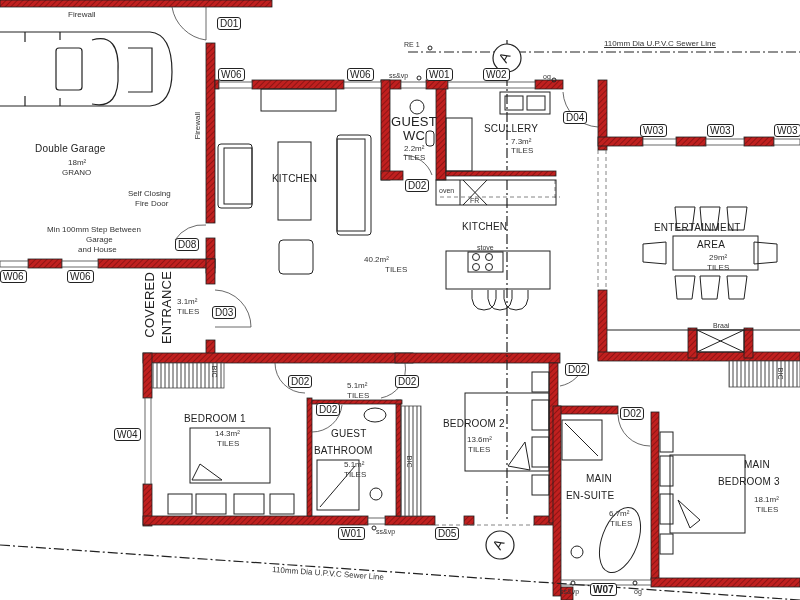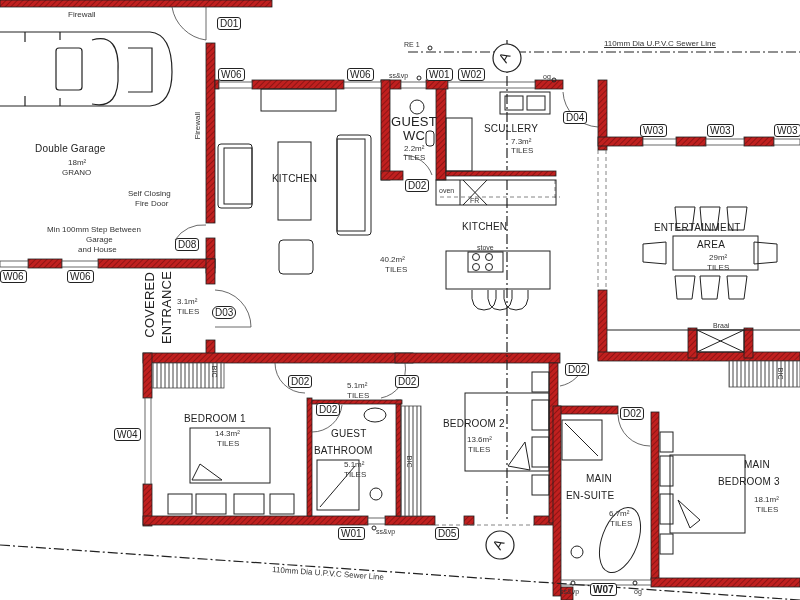--- a/index.html
+++ b/index.html
@@ -252,21 +252,21 @@
 <div class="lbl note" style="left:78px;top:246px;">and House</div>
 
 <div class="lbl room" style="left:272px;top:174px;">KITCHEN</div>
 <div class="lbl room" style="left:390px;top:115px;font-size:13px;width:48px;white-space:normal;">GUEST WC</div>
 <div class="lbl area" style="left:404px;top:145px;">2.2m²</div>
 <div class="lbl area" style="left:403px;top:154px;">TILES</div>
 <div class="lbl room" style="left:484px;top:124px;">SCULLERY</div>
 <div class="lbl area" style="left:511px;top:138px;">7.3m²</div>
 <div class="lbl area" style="left:511px;top:147px;">TILES</div>
 <div class="lbl room" style="left:462px;top:222px;">KITCHEN</div>
-<div class="lbl area" style="left:380px;top:256px;">40.2m²</div>
+<div class="lbl area" style="left:364px;top:256px;">40.2m²</div>
 <div class="lbl area" style="left:385px;top:266px;">TILES</div>
 <div class="lbl small" style="left:439px;top:187px;">oven</div>
 <div class="lbl small" style="left:470px;top:197px;">FR</div>
 <div class="lbl small" style="left:477px;top:244px;">stove</div>
 
 <div class="lbl room" style="left:654px;top:223px;">ENTERTAINMENT</div>
 <div class="lbl room" style="left:697px;top:240px;">AREA</div>
 <div class="lbl area" style="left:709px;top:254px;">29m²</div>
 <div class="lbl area" style="left:707px;top:264px;">TILES</div>
 <div class="lbl small" style="left:713px;top:322px;">Braai</div>
@@ -308,30 +308,30 @@
 <div class="lbl small" style="left:208px;top:368px;transform:rotate(90deg);">BIC</div>
 <div class="lbl small" style="left:403px;top:458px;transform:rotate(90deg);">BIC</div>
 <div class="lbl small" style="left:774px;top:370px;transform:rotate(90deg);">BIC</div>
 <div class="lbl" style="left:500px;top:50px;font-size:14px;transform:rotate(-60deg);">A</div>
 <div class="lbl" style="left:494px;top:537px;font-size:14px;transform:rotate(-60deg);">A</div>
 
 <div class="tag" style="left:217px;top:17px;">D01</div>
 <div class="tag" style="left:218px;top:68px;">W06</div>
 <div class="tag" style="left:347px;top:68px;">W06</div>
 <div class="tag" style="left:426px;top:68px;">W01</div>
-<div class="tag" style="left:458px;top:68px;">W02</div>
+<div class="tag" style="left:483px;top:68px;">W02</div>
 <div class="tag" style="left:563px;top:68px;margin-top:43px;">D04</div>
 <div class="tag" style="left:405px;top:179px;">D02</div>
 <div class="tag" style="left:640px;top:124px;">W03</div>
 <div class="tag" style="left:707px;top:124px;">W03</div>
 <div class="tag" style="left:774px;top:124px;">W03</div>
 <div class="tag" style="left:175px;top:238px;">D08</div>
 <div class="tag" style="left:0px;top:270px;">W06</div>
 <div class="tag" style="left:67px;top:270px;">W06</div>
-<div class="tag" style="left:212px;top:306px;border-radius:6px;">D03</div>
+<div class="tag" style="left:212px;top:306px;">D03</div>
 <div class="tag" style="left:288px;top:375px;">D02</div>
 <div class="tag" style="left:395px;top:375px;">D02</div>
 <div class="tag" style="left:316px;top:403px;">D02</div>
 <div class="tag" style="left:565px;top:363px;">D02</div>
 <div class="tag" style="left:620px;top:407px;">D02</div>
 <div class="tag" style="left:114px;top:428px;">W04</div>
 <div class="tag" style="left:338px;top:527px;">W01</div>
 <div class="tag" style="left:435px;top:527px;">D05</div>
 <div class="tag" style="left:590px;top:583px;font-weight:bold;">W07</div>
 

